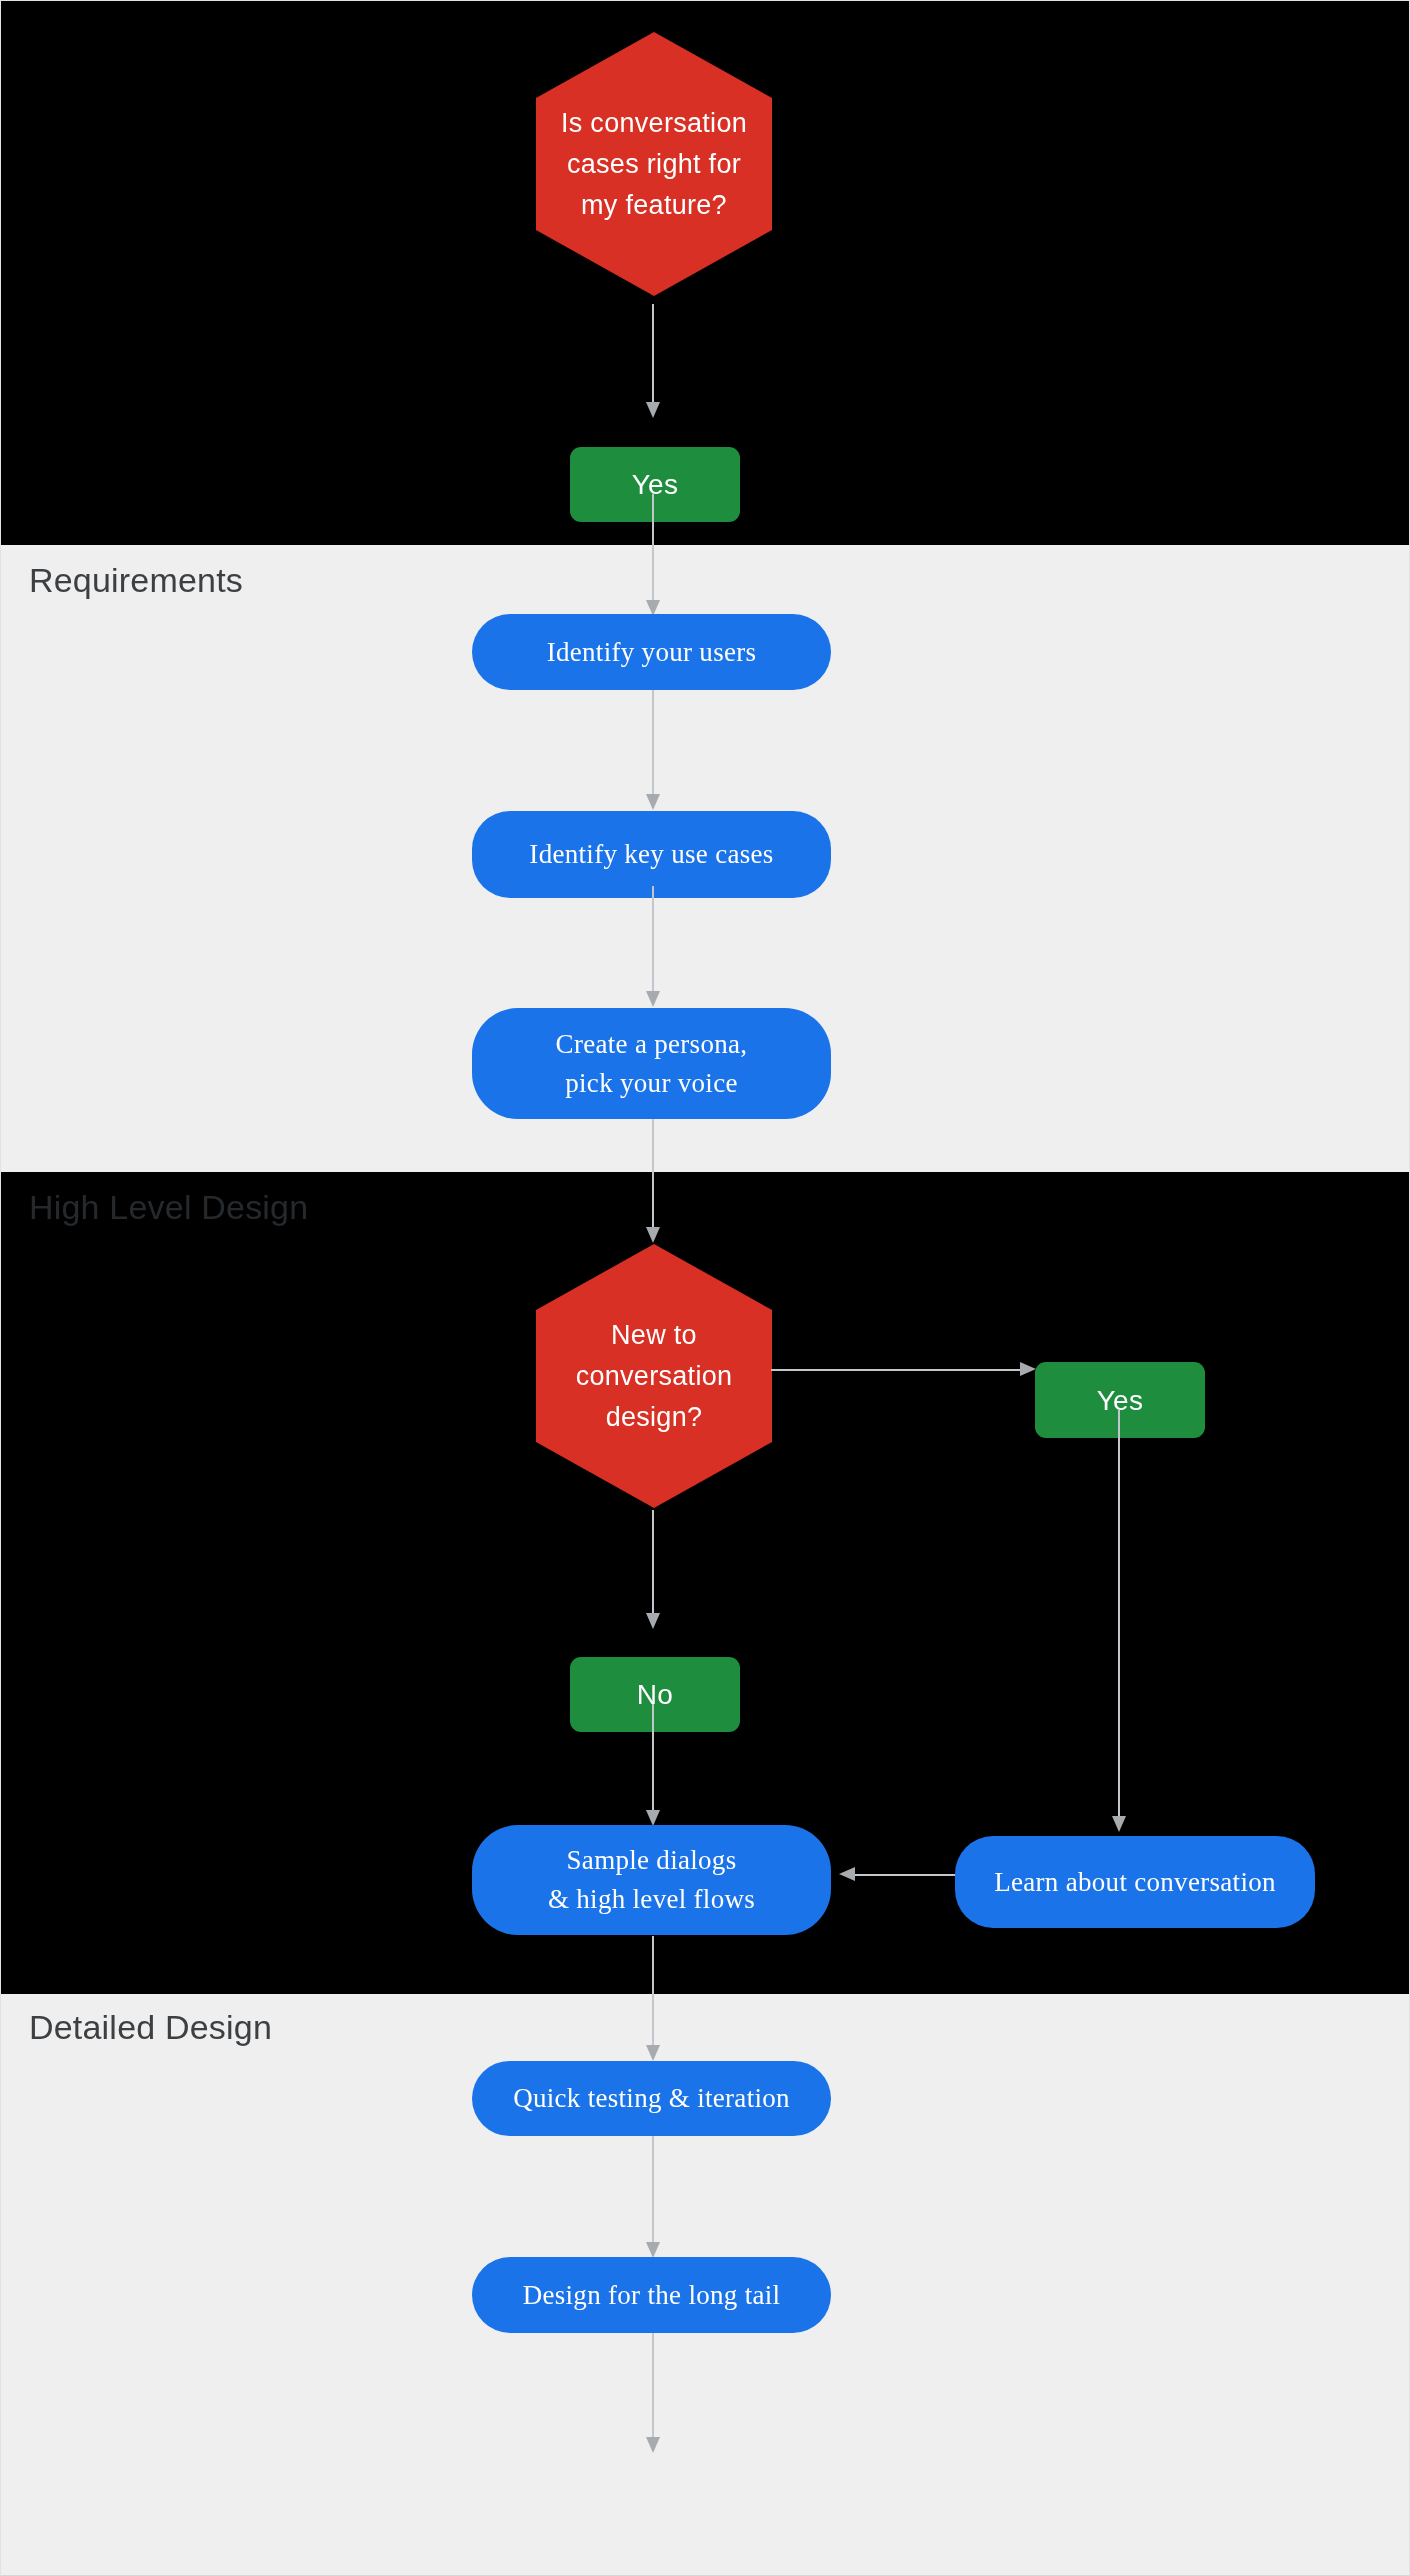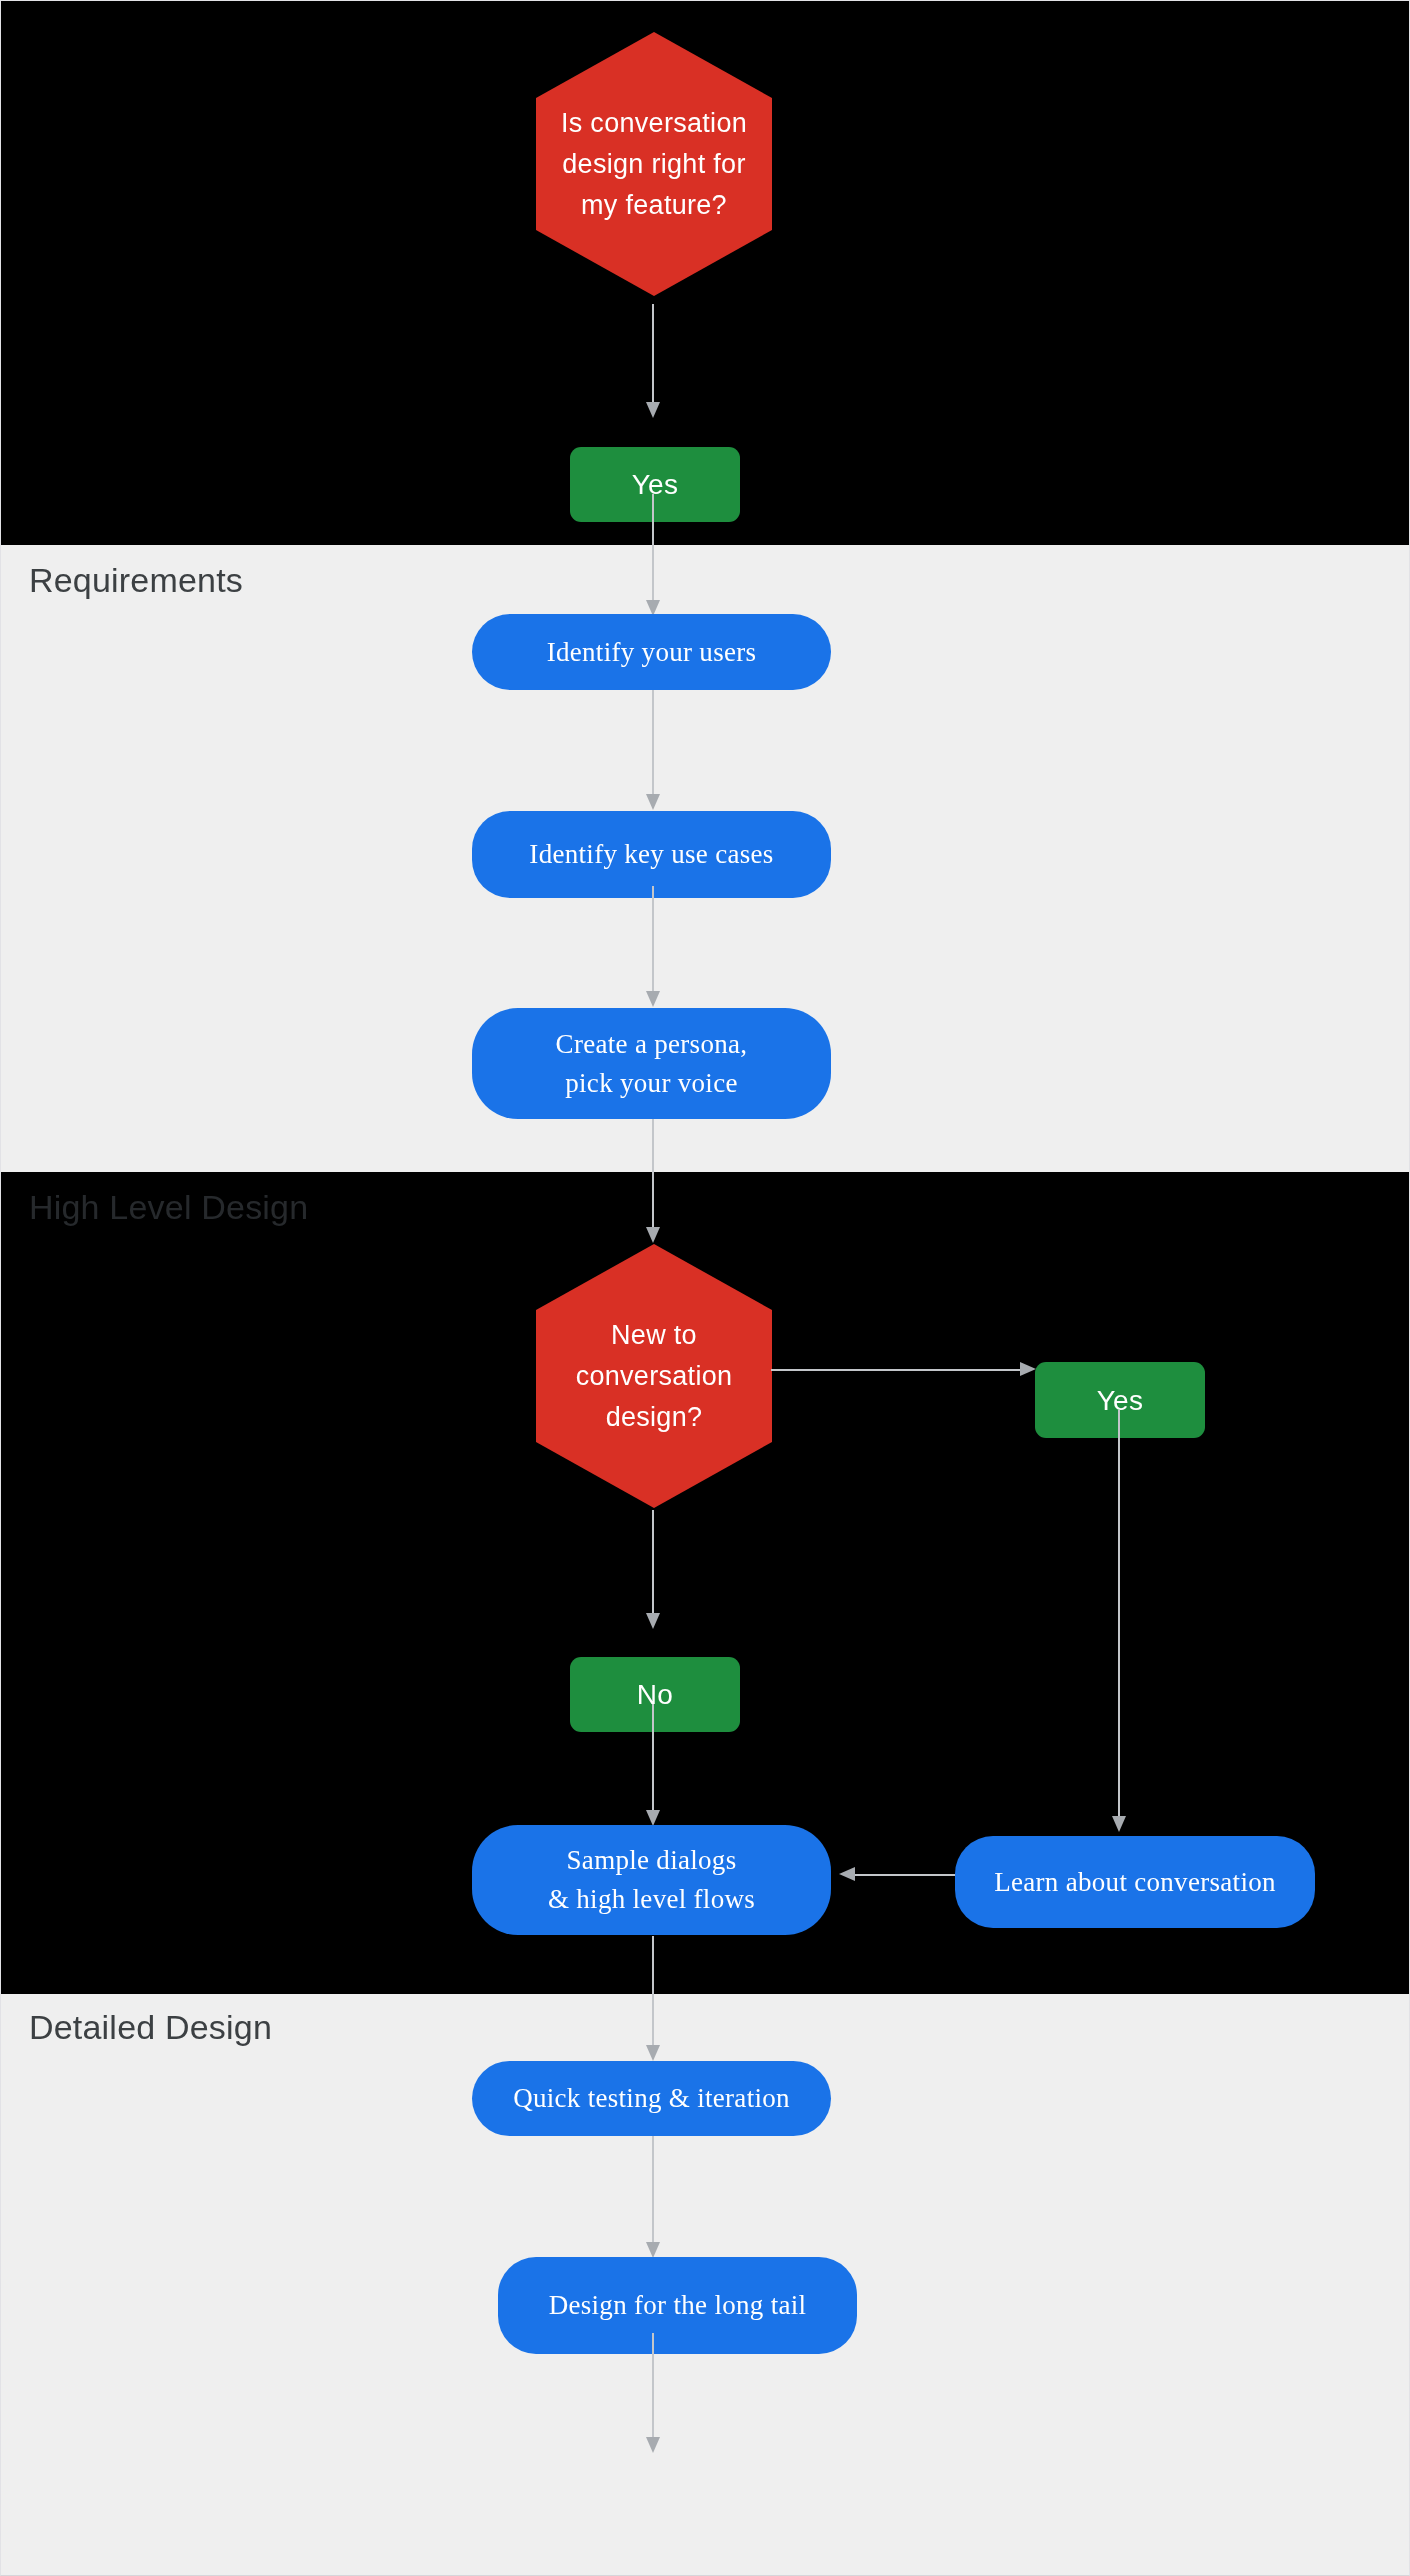--- a/index.html
+++ b/index.html
@@ -61,21 +61,21 @@
 <div class="canvas">
 
   <div class="section-black" style="top:0;height:544px;"></div>
   <div class="section-black" style="top:1171px;height:822px;"></div>
 
   <div class="sec-label on-light" style="top:559px;">Requirements</div>
   <div class="sec-label on-dark" style="top:1186px;">High Level Design</div>
   <div class="sec-label on-light" style="top:2006px;">Detailed Design</div>
 
   <div class="node hex" style="left:535px;top:31px;width:236px;height:264px;">Is conversation
-design right for
+cases right for
 my feature?</div>
 
   <div class="vline" style="left:651px;top:303px;height:98px;"></div>
   <div class="ah ah-down" style="left:645px;top:401px;"></div>
 
   <div class="node answer" style="left:569px;top:418px;width:170px;height:75px;">Yes</div>
 
   <div class="vline" style="left:651px;top:493px;height:106px;"></div>
   <div class="ah ah-down" style="left:645px;top:599px;"></div>
 
@@ -124,20 +124,20 @@
   <div class="ah ah-left" style="left:838px;top:1866px;"></div>
 
   <div class="vline" style="left:651px;top:1935px;height:109px;"></div>
   <div class="ah ah-down" style="left:645px;top:2044px;"></div>
 
   <div class="node pill" style="left:471px;top:2060px;width:359px;height:75px;">Quick testing &amp; iteration</div>
 
   <div class="vline" style="left:651px;top:2135px;height:106px;"></div>
   <div class="ah ah-down" style="left:645px;top:2241px;"></div>
 
-  <div class="node pill" style="left:497px;top:2256px;width:359px;height:97px;">Design for the long tail</div>
+  <div class="node pill" style="left:471px;top:2256px;width:359px;height:76px;">Design for the long tail</div>
 
   <div class="vline" style="left:651px;top:2332px;height:104px;"></div>
   <div class="ah ah-down" style="left:645px;top:2436px;"></div>
 
 
 </div>
 
 
 </body></html>

